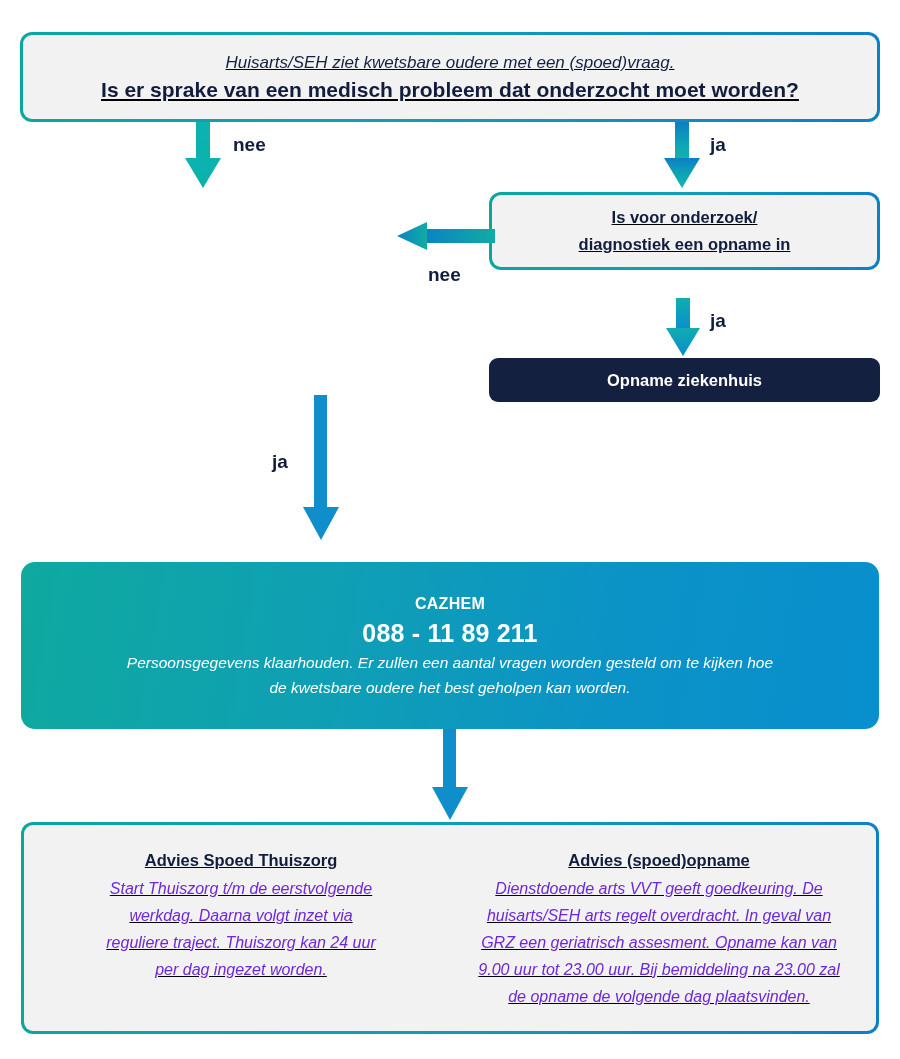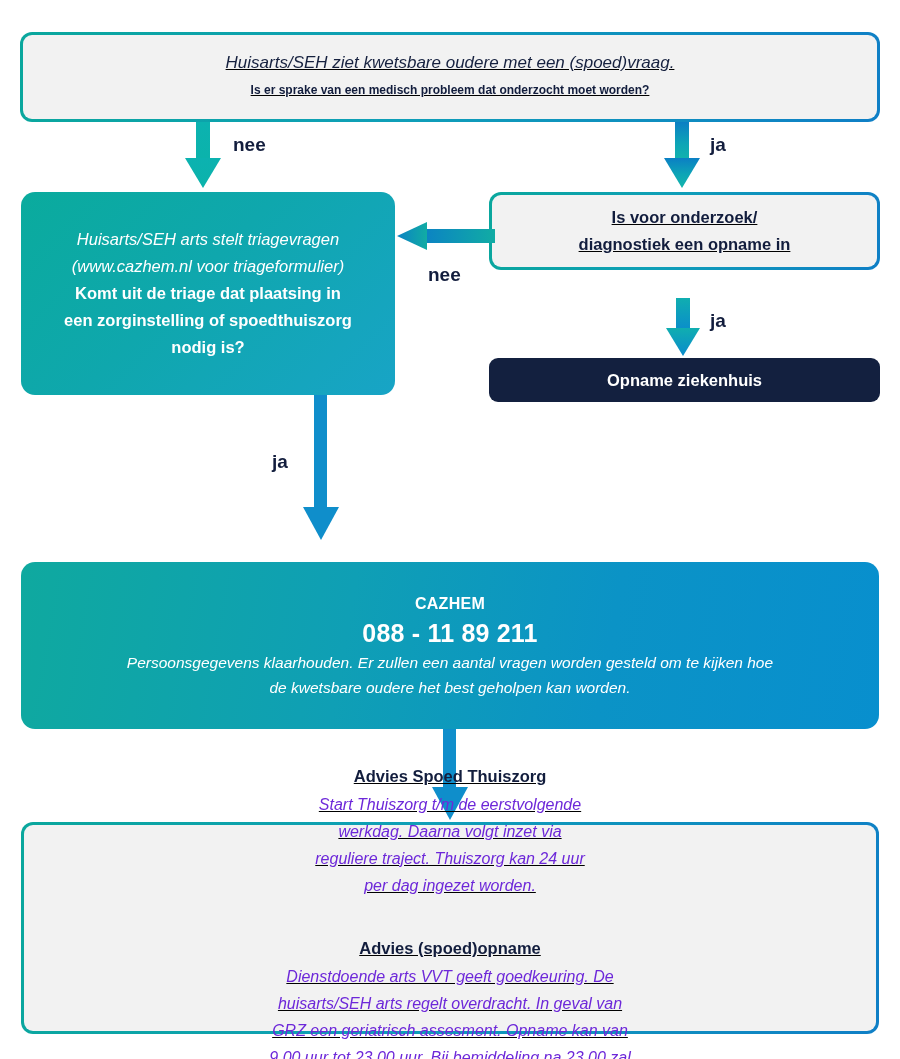--- a/index.html
+++ b/index.html
@@ -63,21 +63,21 @@
   }
 
   
   #node-start {
     left: 20px;
     top: 32px;
     width: 860px;
     height: 90px;
   }
   #node-start .ital { font-size: 17px; line-height: 26px; }
-  #node-start .bold { font-size: 12px; line-height: 28px; text-align: center; }
+  #node-start .bold { font-size: 21px; line-height: 28px; text-align: center; }
 
   
   #node-onderzoek {
     left: 489px;
     top: 192px;
     width: 391px;
     height: 78px;
   }
   #node-onderzoek .bold { font-size: 16.5px; line-height: 27px; }
 
@@ -150,22 +150,22 @@
   }
 
   
   #node-advies {
     left: 21px;
     top: 822px;
     width: 858px;
     height: 212px;
   }
   #node-advies > .inner {
-    flex-direction: column;
-    align-items: center;
+    flex-direction: row;
+    align-items: flex-start;
     justify-content: center;
     padding: 22px 26px 18px 26px;
     gap: 36px;
   }
   .advice-col {
     flex: 1 1 0;
     display: flex;
     flex-direction: column;
     align-items: center;
     text-align: center;
@@ -271,27 +271,20 @@
       <rect x="13" y="0" width="14" height="34" fill="url(#gD)"></rect>
       <polygon points="3,30 37,30 20,58" fill="url(#gD)"></polygon>
     </svg>
   </div>
   <div class="edge-label" style="left:710px; top:310px;">ja</div>
 
   <div class="node" id="node-opname">
     <div class="label">Opname ziekenhuis</div>
   </div>
 
-  <div class="node" id="node-triage">
-    <div class="ital">Huisarts/SEH arts stelt triagevragen</div>
-    <div class="ital">(www.cazhem.nl voor triageformulier)</div>
-    <div class="bold">Komt uit de triage dat plaatsing in</div>
-    <div class="bold">een zorginstelling of spoedthuiszorg</div>
-    <div class="bold">nodig is?</div>
-  </div>
 
   <div class="arrow" style="left:299px; top:395px;">
     <svg width="44" height="148" viewBox="0 0 44 148">
       <rect x="15" y="0" width="13" height="118" fill="#0f8ecb"></rect>
       <polygon points="4,112 40,112 22,145" fill="#0f8ecb"></polygon>
     </svg>
   </div>
   <div class="edge-label" style="left:272px; top:451px;">ja</div>
 
   <div class="node" id="node-cazhem">

